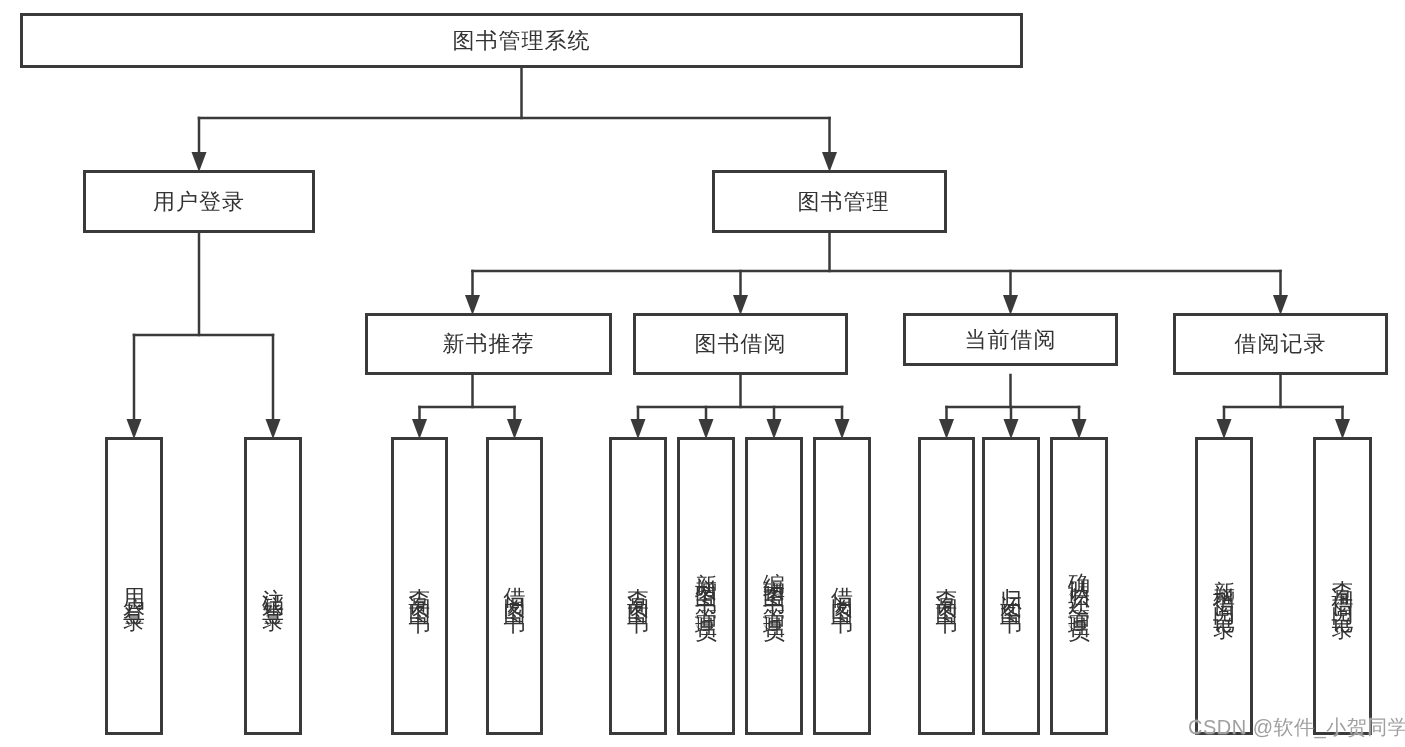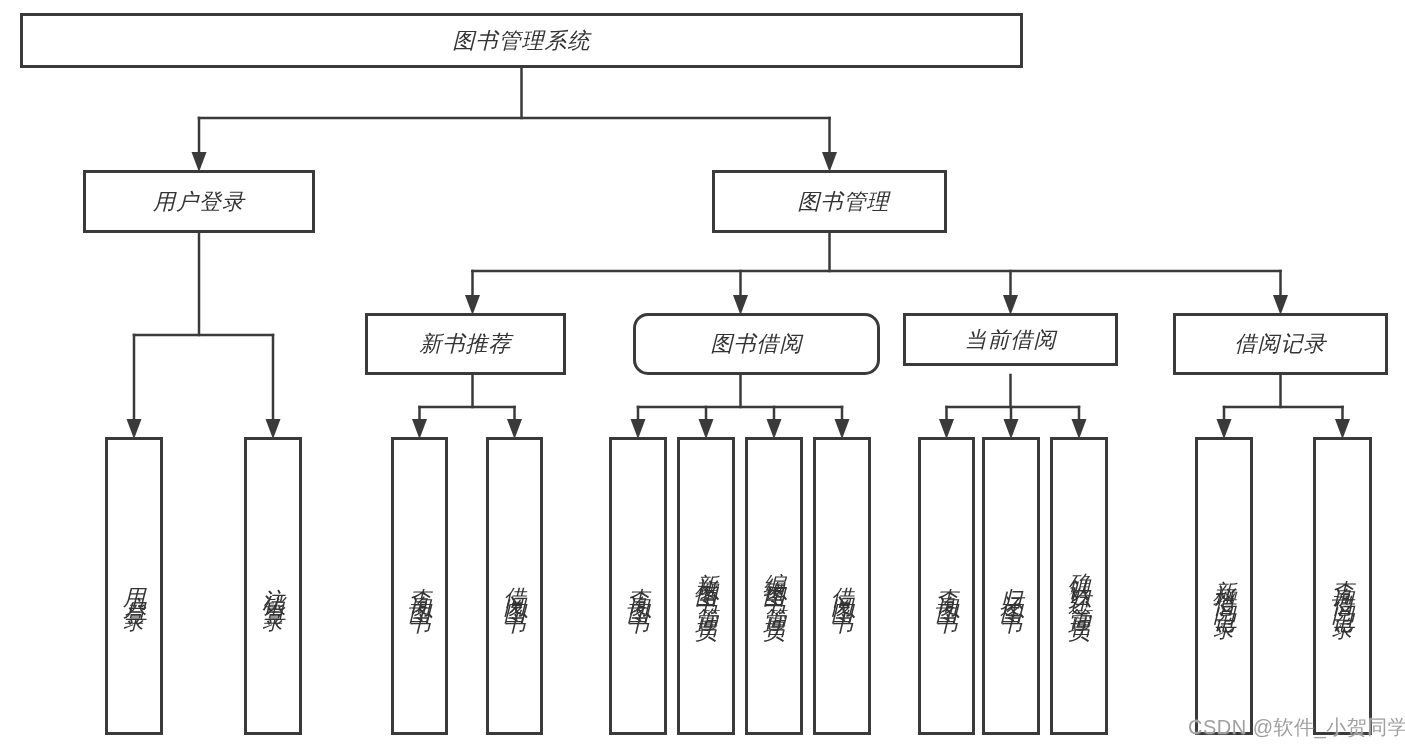--- a/index.html
+++ b/index.html
@@ -24,21 +24,20 @@
   .node {
     position: absolute;
     box-sizing: border-box;
     background: #ffffff;
     border: 3px solid var(--line, #3a3a3a);
     color: var(--text, #333333);
     display: flex;
     align-items: center;
     justify-content: center;
     text-align: center;
-    font-style: italic;
   }
   .node.h {
     font-size: 22px;
     letter-spacing: 1px;
     line-height: 1;
   }
   .node.v {
     font-size: 22px;
     line-height: 1;
   }
@@ -125,24 +124,24 @@
 
   <div class="node h" style="left: 20px; top: 13px; width: 1003px; height: 55px;">
       <span class="label">图书管理系统</span>
     </div>
     <div class="node h" style="left: 83px; top: 170px; width: 232px; height: 63px;">
       <span class="label">用户登录</span>
     </div>
     <div class="node h" style="left: 712px; top: 170px; width: 235px; height: 63px; padding-left: 28px;">
       <span class="label">图书管理</span>
     </div>
-    <div class="node h" style="left: 365px; top: 313px; width: 201px; height: 62px;">
+    <div class="node h" style="left: 365px; top: 313px; width: 247px; height: 62px;">
       <span class="label">新书推荐</span>
     </div>
-    <div class="node h" style="left: 633px; top: 313px; width: 247px; height: 62px; border-radius: 15px;">
+    <div class="node h" style="left: 633px; top: 313px; width: 215px; height: 62px;">
       <span class="label">图书借阅</span>
     </div>
     <div class="node h" style="left: 903px; top: 313px; width: 215px; height: 53px;">
       <span class="label">当前借阅</span>
     </div>
     <div class="node h" style="left: 1173px; top: 313px; width: 215px; height: 62px;">
       <span class="label">借阅记录</span>
     </div>
     <div class="node v" style="left: 105px; top: 437px; width: 58px; height: 298px;">
       <span class="label">用户登录</span>

